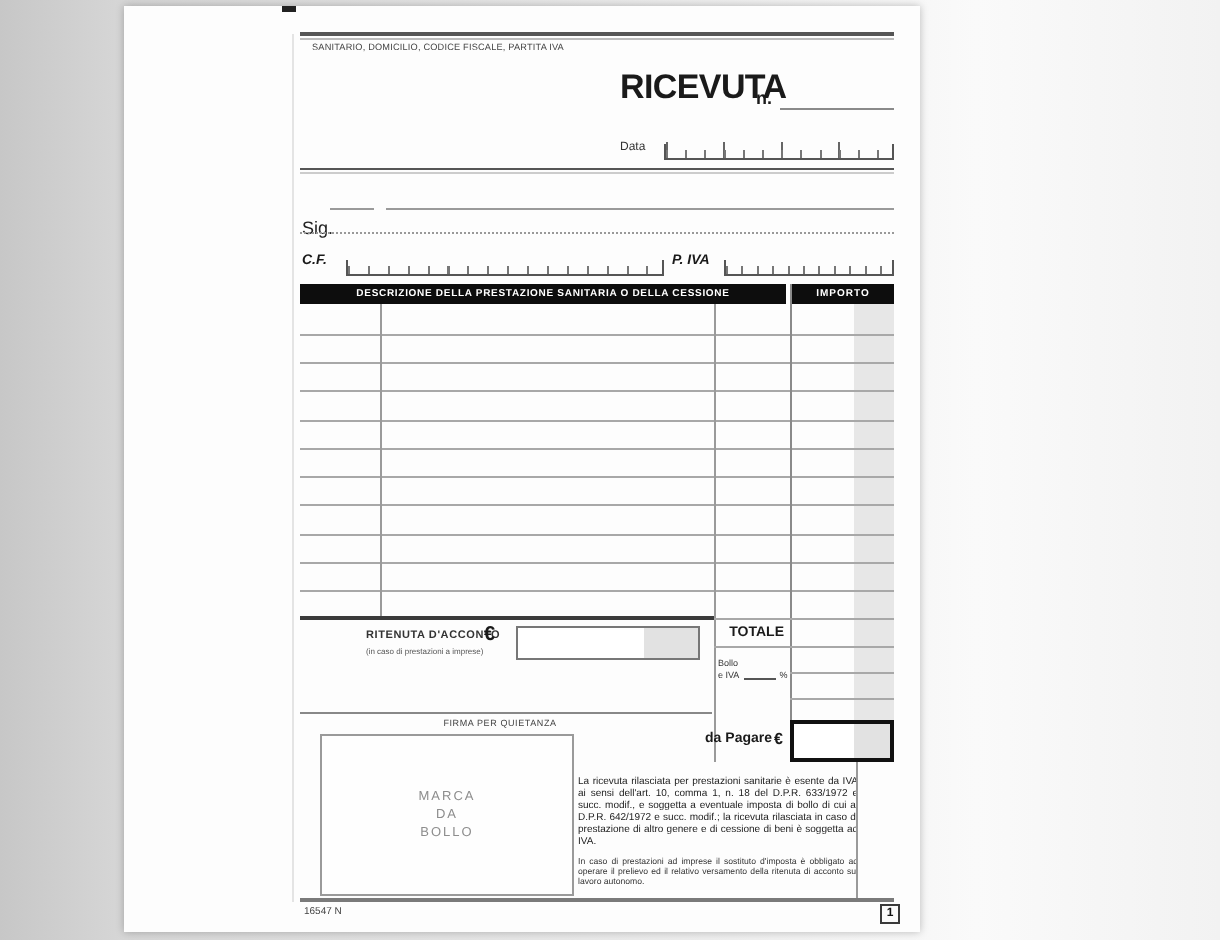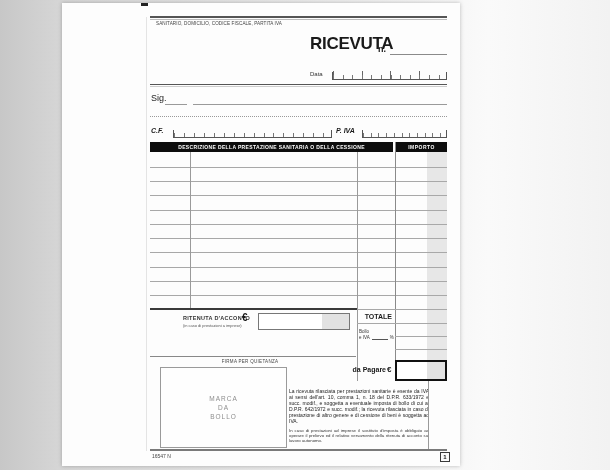--- a/index.html
+++ b/index.html
@@ -30,21 +30,21 @@
   #date-label { left:248px; top:68px; font-size:6px; color:#333; }
   .comb { position:absolute; height:8px; border-left:1px solid #555; border-right:1px solid #555; border-bottom:1px solid #555; }
   .comb::after { content:""; position:absolute; left:0; right:0; bottom:0; height:4px;
     background-image:repeating-linear-gradient(to right,#777 0 1px, transparent 1px 9.6px); }
   #date-comb { left:270px; top:69px; width:115px; }
   #date-comb::before { content:""; position:absolute; left:0; right:0; bottom:0; height:8px;
     background-image:repeating-linear-gradient(to right,#666 0 1px, transparent 1px 28.7px); }
   #rule2-a { left:88px; top:81px; width:297px; height:1px; background:#555; }
   #rule2-b { left:88px; top:83px; width:297px; height:1px; background:#ccc; }
 
-  #recipient-label { left:89px; top:90px; font-size:9px; color:#222; }
+  #recipient-label { left:89px; top:106px; font-size:9px; color:#222; }
   #recipient-line-short { left:103px; top:101px; width:22px; height:1px; background:#9a9a9a; }
   #recipient-line { left:131px; top:101px; width:254px; height:1px; background:#9a9a9a; }
   #dotted-rule { left:88px; top:113px; width:297px; border-top:1px dotted #999; }
 
   #cf-label { left:89px; top:124px; font-size:7px; font-weight:bold; font-style:italic; }
   #cf-comb { left:111px; top:127px; width:159px; }
   #cf-comb::after { background-image:repeating-linear-gradient(to right,#777 0 1px, transparent 1px 9.95px); }
   #piva-label { left:274px; top:124px; font-size:7px; font-weight:bold; font-style:italic; white-space:nowrap; }
   #piva-comb { left:300px; top:127px; width:85px; }
   #piva-comb::after { background-image:repeating-linear-gradient(to right,#777 0 1px, transparent 1px 7.7px); }

